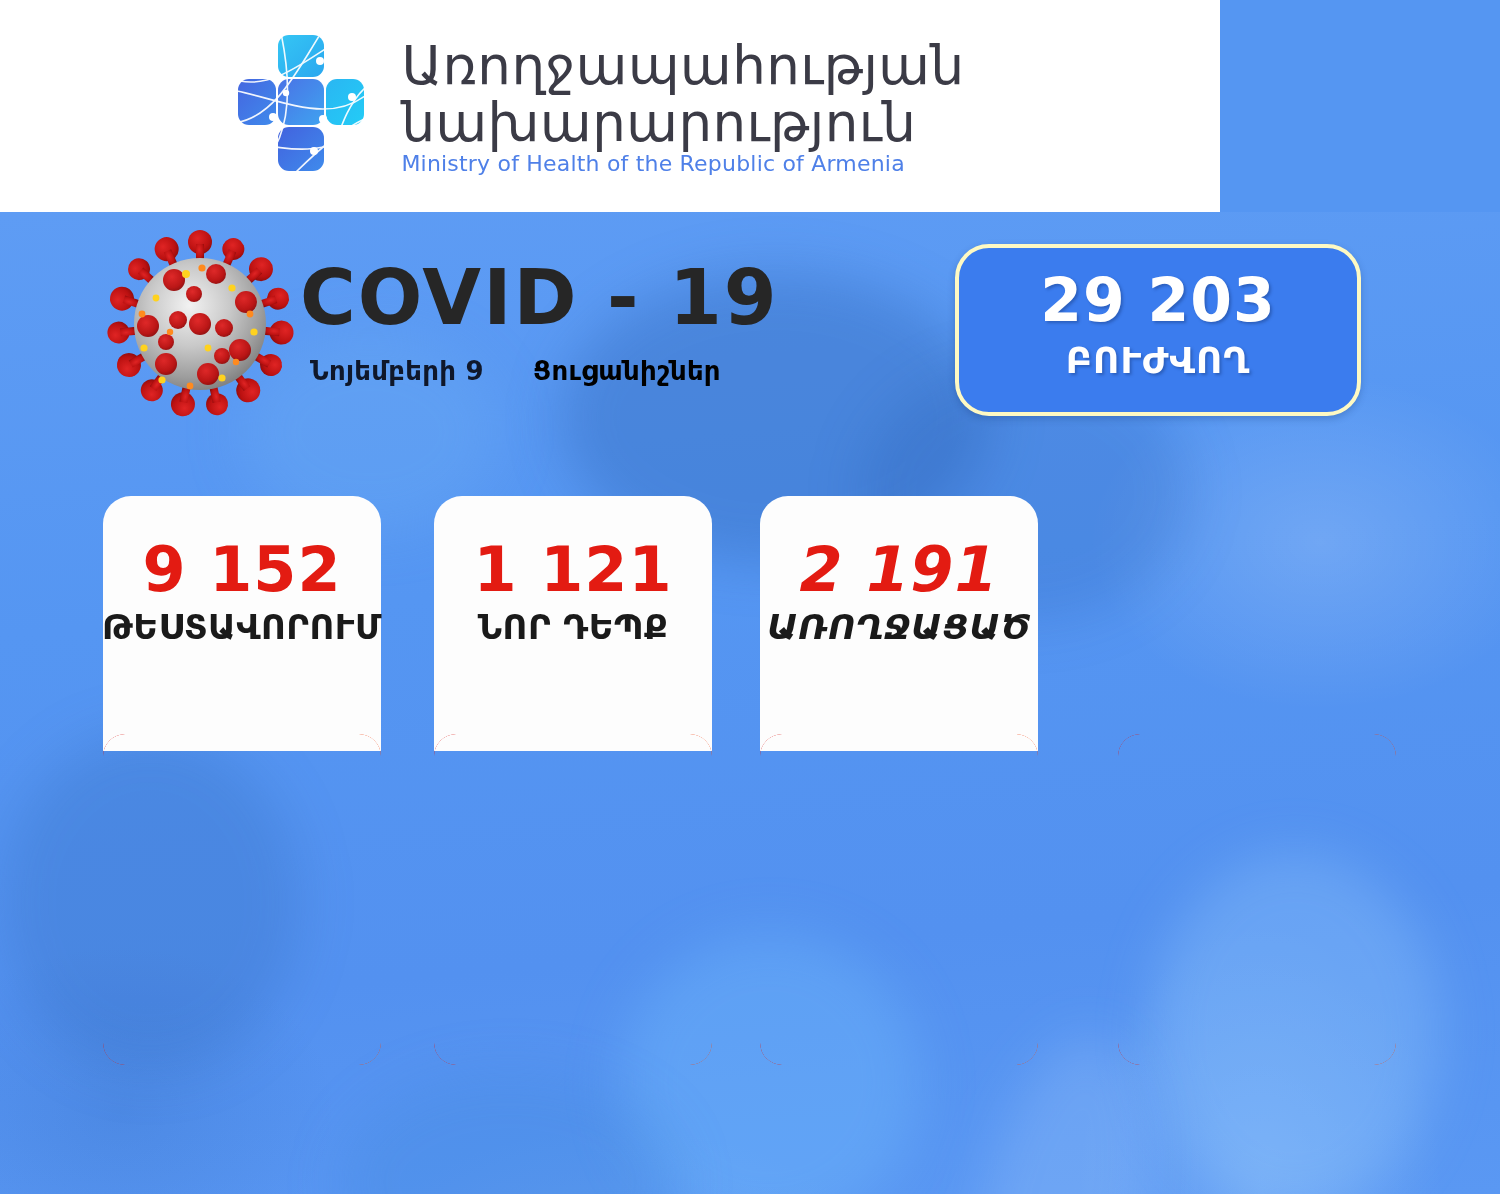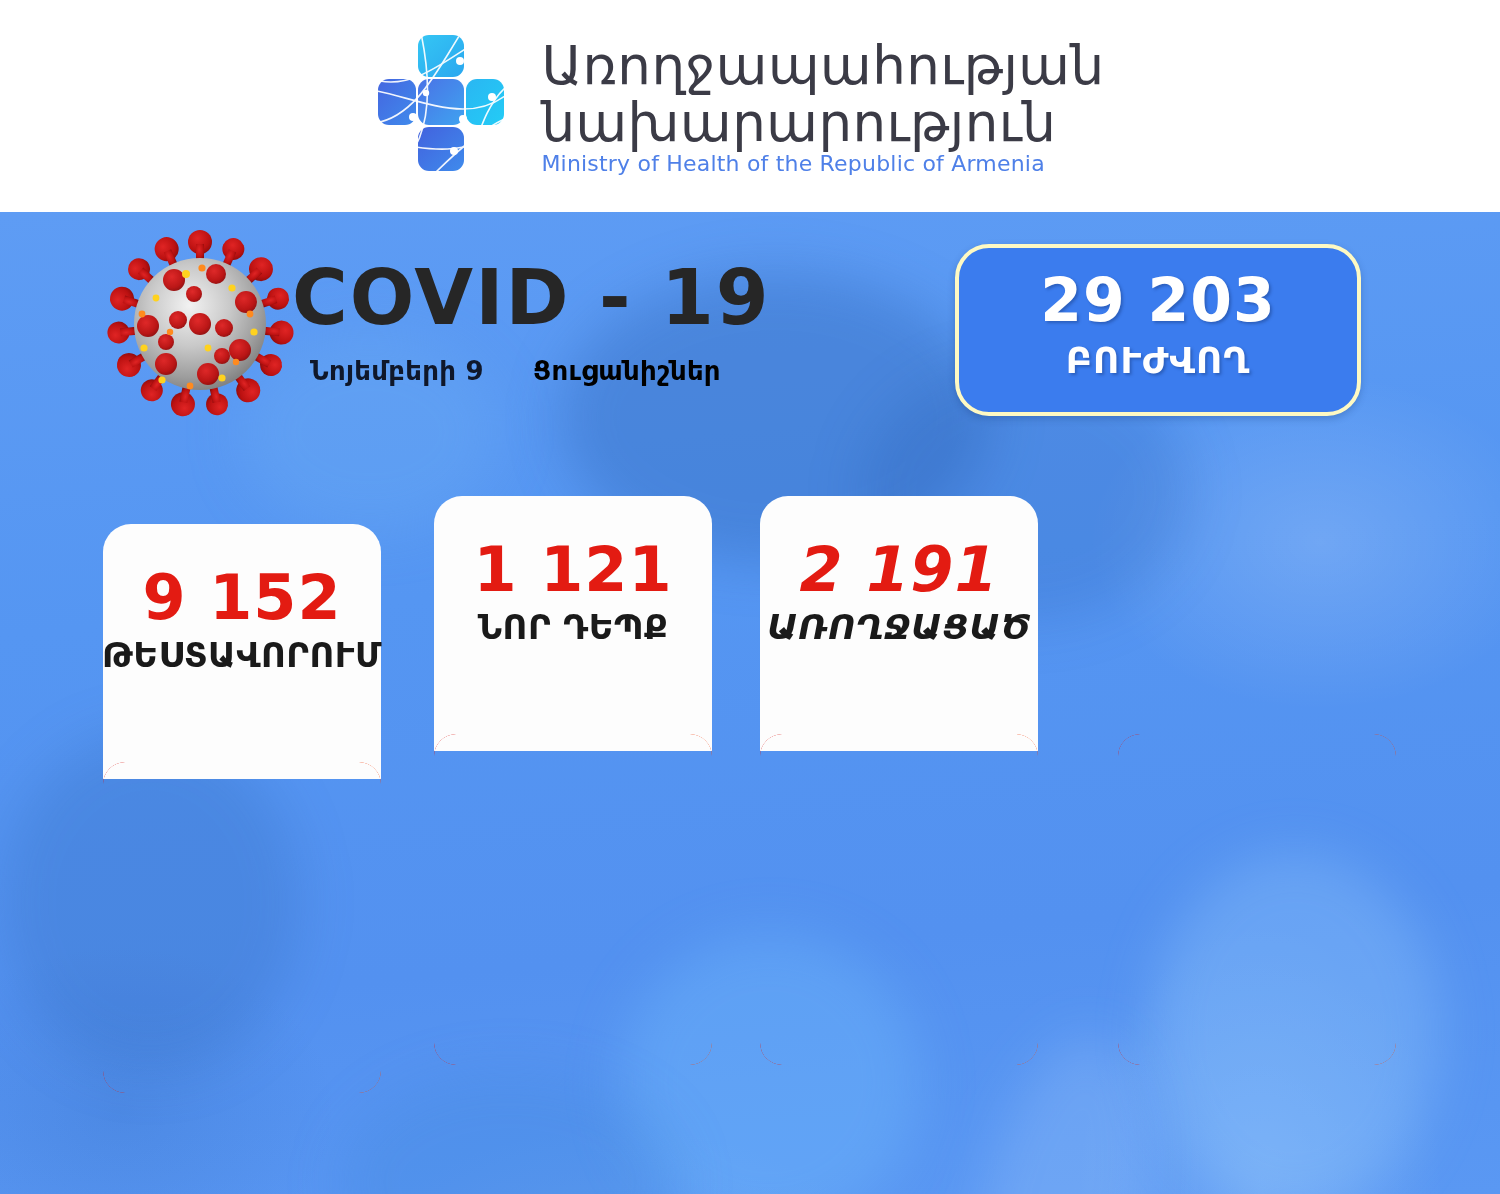--- a/index.html
+++ b/index.html
@@ -5,21 +5,21 @@
   html,body{margin:0;padding:0;}
   body{
     width:1500px;height:1194px;
     font-family:"DejaVu Sans","Liberation Sans",sans-serif;
     overflow:hidden;background:#5596f2;
   }
   .page{position:relative;width:1500px;height:1194px;overflow:hidden;}
 
   
   .header{
-    position:absolute;left:0;top:0;width:1500px;height:212px;
+    position:absolute;left:0;top:0;width:1220px;height:212px;
     background:#ffffff;display:flex;align-items:center;justify-content:center;
   }
   .header-inner{display:flex;align-items:center;gap:26px;transform:translateX(-10px);}
   .logo-mark{width:140px;height:150px;flex:none;}
   .logo-text{display:flex;flex-direction:column;justify-content:center;}
   .logo-line{
     font-family:"DejaVu Sans","Liberation Sans",sans-serif;
     font-size:53px;line-height:57px;color:#3b3b46;letter-spacing:.5px;font-weight:400;
   }
   .logo-sub{
@@ -44,21 +44,21 @@
   .bg-c{left:0px;top:520px;width:300px;height:340px;background:rgba(40,95,175,.22);}
   .bg-d{left:620px;top:720px;width:300px;height:300px;background:rgba(120,195,255,.30);}
   .bg-e{left:1150px;top:640px;width:290px;height:360px;background:rgba(165,215,255,.26);}
   .bg-f{left:340px;top:860px;width:340px;height:220px;background:rgba(60,130,215,.22);}
   .bg-g{left:980px;top:820px;width:160px;height:380px;background:rgba(200,230,255,.18);transform:rotate(12deg);}
   .bg-h{left:240px;top:120px;width:260px;height:200px;background:rgba(110,175,245,.28);}
 
   
   .virus{position:absolute;left:104px;top:228px;width:192px;height:192px;}
   .covid-title{
-    position:absolute;left:292px;top:258px;
+    position:absolute;left:300px;top:258px;
     font-family:"DejaVu Sans","Liberation Sans",sans-serif;
     font-weight:bold;font-size:76px;line-height:80px;
     color:#262626;letter-spacing:2px;
   }
   .covid-date{
     position:absolute;left:310px;top:356px;
     font-size:26px;color:#0f172a;font-weight:bold;letter-spacing:.3px;
   }
   .covid-kicker{
     position:absolute;left:533px;top:356px;
@@ -78,21 +78,21 @@
     letter-spacing:1px;text-shadow:2px 2px 3px rgba(25,60,130,.45);
   }
   .badge-label{
     font-size:36px;font-weight:bold;color:#ffffff;line-height:60px;
     letter-spacing:1px;text-shadow:2px 2px 3px rgba(25,60,130,.45);
   }
 
   
   .cards{position:absolute;left:0;top:0;width:1500px;height:1194px;}
   .card{position:absolute;top:496px;width:278px;height:569px;}
-  .card.c0{left:103px;margin-top:28px;}
+  .card.c0{left:103px;}
   .card.c1{left:434px;}
   .card.c2{left:760px;font-style:italic;}
   .card.c3{left:1118px;}
 
   .card-top{
     position:absolute;left:0;top:0;width:278px;height:255px;
     background:#fdfdfd;border-radius:28px 28px 0 0;
     display:flex;flex-direction:column;align-items:center;
   }
   .card-top-number{

